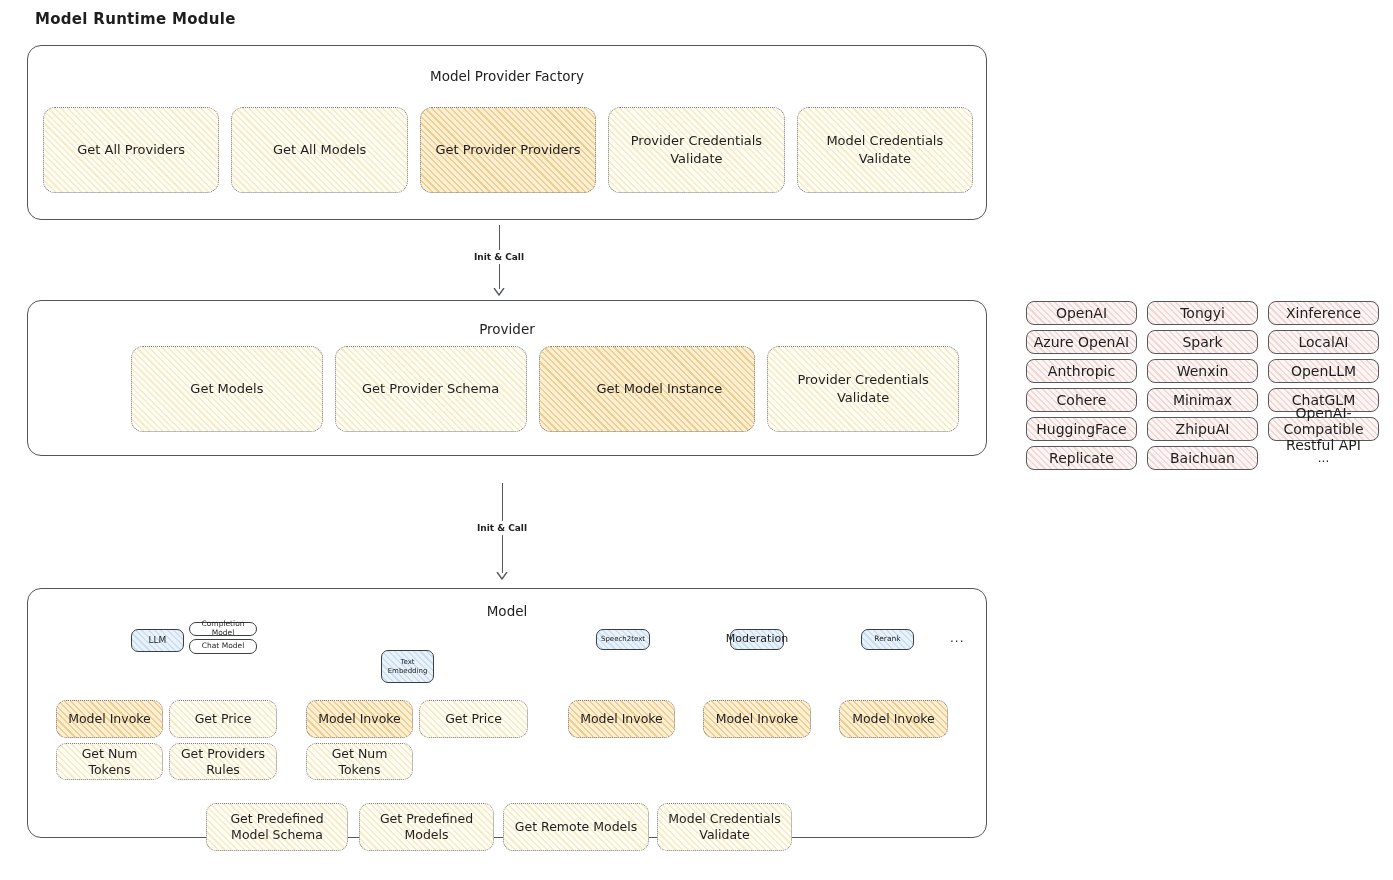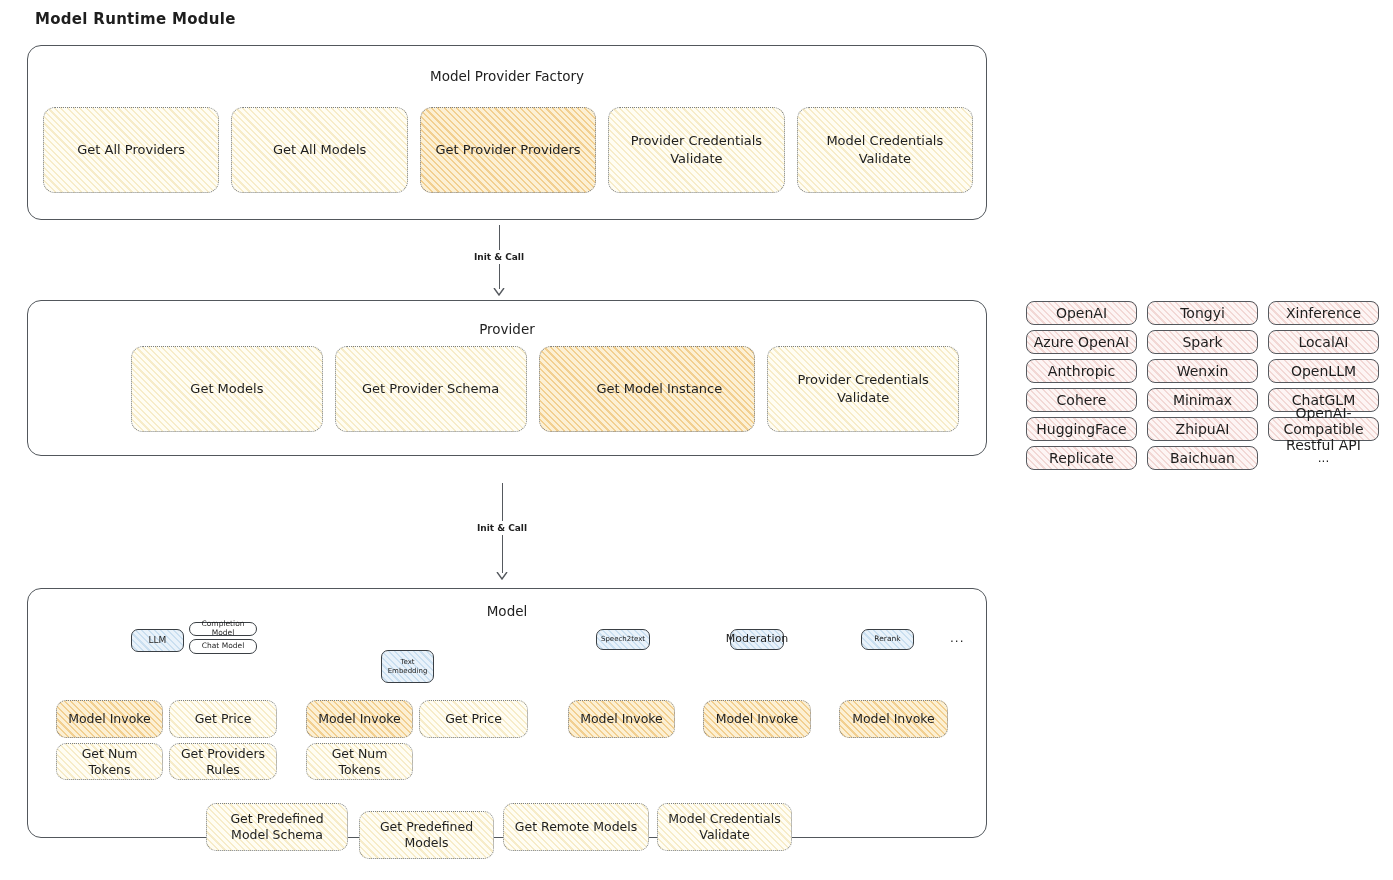--- a/index.html
+++ b/index.html
@@ -135,18 +135,18 @@
     <div class="fn fill-yellow" style="left:391px; top:73px; width:109px; height:38px;">Get Price</div>
     <div class="fn fill-orange" style="left:540px; top:73px; width:107px; height:38px;">Model Invoke</div>
     <div class="fn fill-orange" style="left:675px; top:73px; width:108px; height:38px;">Model Invoke</div>
     <div class="fn fill-orange" style="left:811px; top:73px; width:109px; height:38px;">Model Invoke</div>
 
     <div class="fn fill-yellow" style="left:28px; top:116px; width:107px; height:37px;">Get Num Tokens</div>
     <div class="fn fill-yellow" style="left:141px; top:116px; width:108px; height:37px;">Get Providers Rules</div>
     <div class="fn fill-yellow" style="left:278px; top:116px; width:107px; height:37px;">Get Num Tokens</div>
 
     <div class="fn fill-yellow" style="left:178px; top:176px; width:142px; height:48px;">Get Predefined Model Schema</div>
-    <div class="fn fill-yellow" style="left:331px; top:184px; width:135px; height:48px;">Get Predefined Models</div>
+    <div class="fn fill-yellow" style="left:331px; top:176px; width:135px; height:48px;">Get Predefined Models</div>
     <div class="fn fill-yellow" style="left:475px; top:176px; width:146px; height:48px;text-align:center;">Get Remote Models</div>
     <div class="fn fill-yellow" style="left:629px; top:176px; width:135px; height:48px;">Model Credentials Validate</div>
   </div>
 
 </div>
 
 </body></html>

